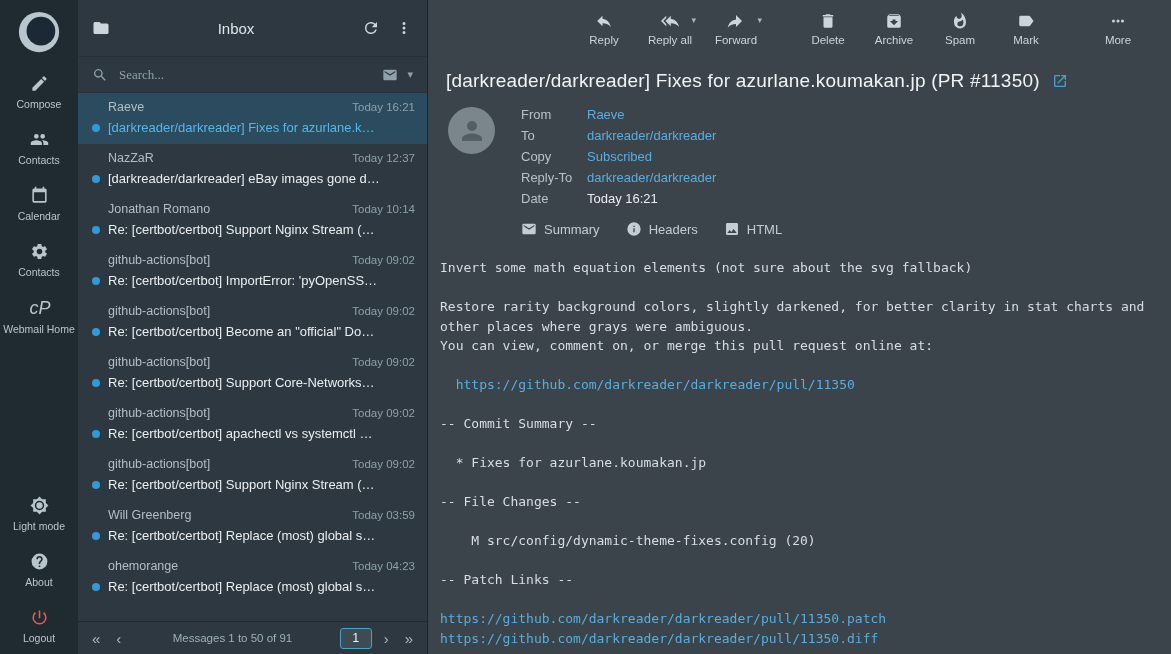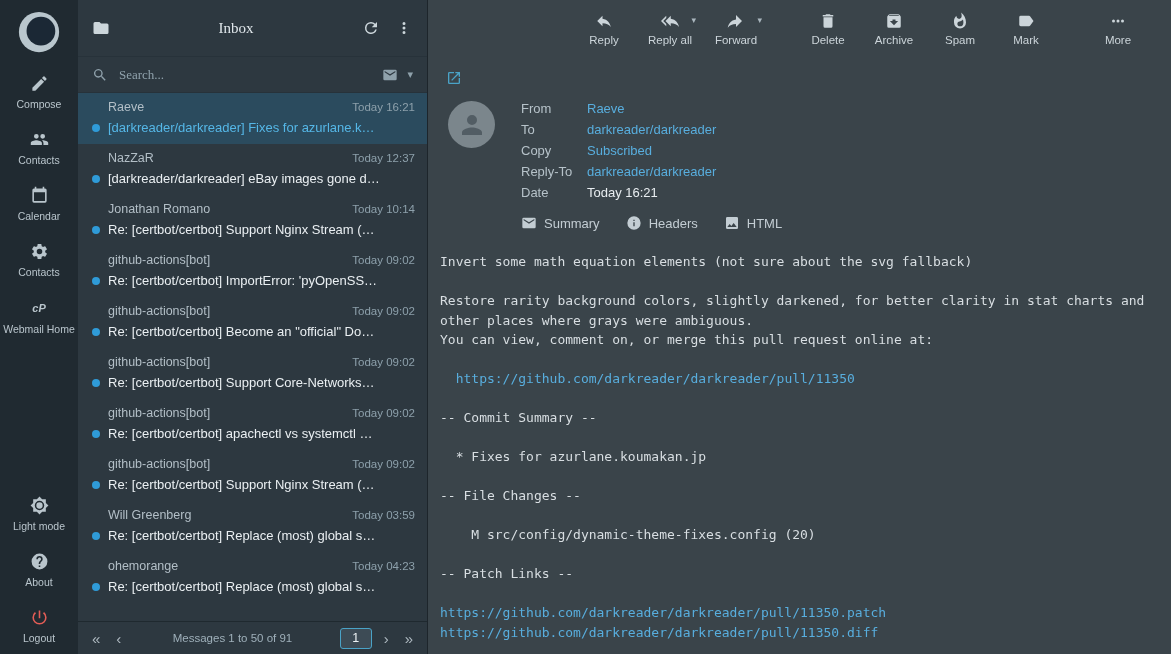--- a/index.html
+++ b/index.html
@@ -19,25 +19,25 @@
   .logo svg{width:46px;height:46px;}
   .spacer{flex:1;}
   .side-item{
     display:flex;flex-direction:column;align-items:center;gap:5px;
     padding:10px 2px 9px;cursor:pointer;color:#b9c5cc;text-align:center;
   }
   .side-item .ic{width:19px;height:19px;fill:currentColor;flex:none;}
   .side-item.selected{background:#323f48;color:#ffffff;}
   .side-label{font-size:10.5px;line-height:1.25;}
   .side-item.danger .ic{fill:var(--danger);}
-  .cp-text{font-size:11px;font-weight:bold;font-style:italic;line-height:19px;}
+  .cp-text{font-size:18px;font-weight:normal;font-style:italic;line-height:19px;}
 
   
   .listpane{background:#2d3840;border-right:1px solid #1d252b;position:relative;display:flex;flex-direction:column;overflow:hidden;}
-  .list-toolbar{height:56px;flex:none;display:flex;align-items:center;gap:15px;padding:0 14px;color:#ccd6db;font-family:Liberation Serif, serif;}
+  .list-toolbar{height:56px;flex:none;display:flex;align-items:center;gap:15px;padding:0 14px;color:#ccd6db;}
   .list-toolbar .ic{width:18px;height:18px;fill:currentColor;}
   .list-title{flex:1;text-align:center;font-size:15px;color:#dfe6ea;}
   .searchbar{
     height:37px;flex:none;display:flex;align-items:center;gap:9px;padding:0 14px;
     color:#8fa1ab;border-top:1px solid #27323a;border-bottom:1px solid #27323a;
   }
   .searchbar .ic{width:16px;height:16px;fill:#8fa1ab;}
   .search-input{flex:1;background:transparent;border:none;outline:none;color:#cdd6db;font-size:13px;font-family:Liberation Serif, serif;}
   .search-input::placeholder{color:#8fa1ab;}
   .chev{font-size:11px;color:#8fa1ab;cursor:pointer;}
@@ -358,20 +358,21 @@
         </div>
         <div class="tool group-start">
           <svg viewBox="0 0 24 24" class="ic">
             <path d="M6 10a2 2 0 1 0 2 2 2 2 0 0 0-2-2zm12 0a2 2 0 1 0 2 2 2 2 0 0 0-2-2zm-6 0a2 2 0 1 0 2 2 2 2 0 0 0-2-2z"></path>
           </svg>
           <span class="tool-label">More</span>
         </div>
       </header>
 
     <div class="subject-row">
+      <h1 class="subject">[darkreader/darkreader] Fixes for azurlane.koumakan.jp (PR #11350)</h1>
       <span class="islot ext">
           <svg viewBox="0 0 24 24" class="ic">
             <path d="M19 19H5V5h7V3H5a2 2 0 0 0-2 2v14a2 2 0 0 0 2 2h14a2 2 0 0 0 2-2v-7h-2zM14 3v2h3.59l-9.83 9.83 1.41 1.41L19 6.41V10h2V3z"></path>
           </svg>
         </span>
     </div>
 
     <div class="msg-head">
       <div class="avatar">
         <span class="islot">

